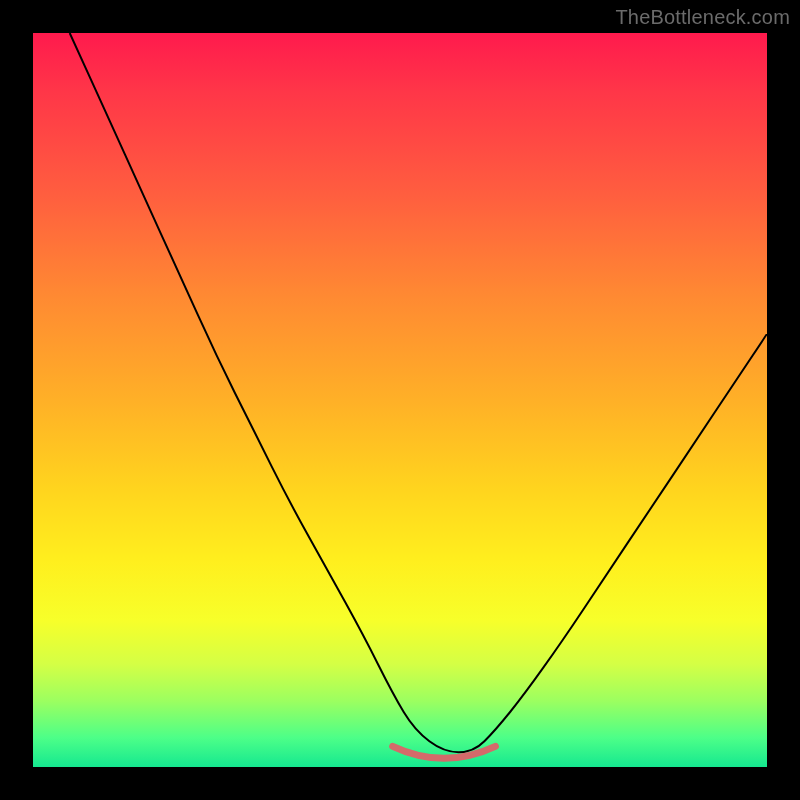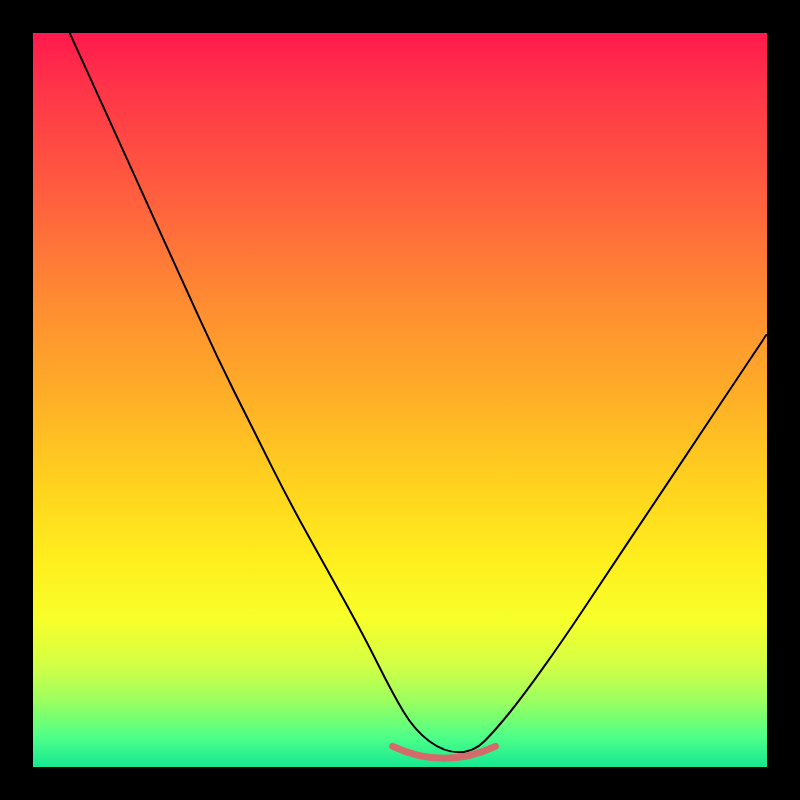--- a/index.html
+++ b/index.html
@@ -70,14 +70,15 @@
 
 <div class="frame">
 
   <div class="plot-area">
     <svg class="chart-svg" viewBox="0 0 734 734" preserveAspectRatio="none">
       <path id="curve-path" class="curve" d="M 36.7 0.0 Q 36.7 0.0 55.1 40.4 Q 73.4 80.7 91.8 121.1 Q 110.1 161.5 128.4 201.8 Q 146.8 242.2 165.2 282.6 Q 183.5 323.0 201.8 359.7 Q 220.2 396.4 238.5 433.1 Q 256.9 469.8 275.3 502.8 Q 293.6 535.8 312.0 568.8 Q 330.3 601.9 345.0 631.2 Q 359.7 660.6 370.7 679.0 Q 381.7 697.3 396.4 708.3 Q 411.0 719.3 425.7 719.3 Q 440.4 719.3 451.4 708.3 Q 462.4 697.3 477.1 679.0 Q 491.8 660.6 510.1 634.9 Q 528.5 609.2 550.5 576.2 Q 572.5 543.2 594.5 510.1 Q 616.6 477.1 638.6 444.1 Q 660.6 411.0 682.6 378.0 Q 704.6 345.0 719.3 323.0 T 734.0 300.9"></path>
       <path id="valley-path" class="valley" d="M 359.7 713.3 Q 385.3 725.3 411.0 725.3 Q 436.7 725.3 462.4 713.3" style="stroke: rgb(212, 106, 106);"></path>
     </svg>
   </div>
 
+  <div class="watermark">TheBottleneck.com</div>
 
 </div>
 
 </body></html>

